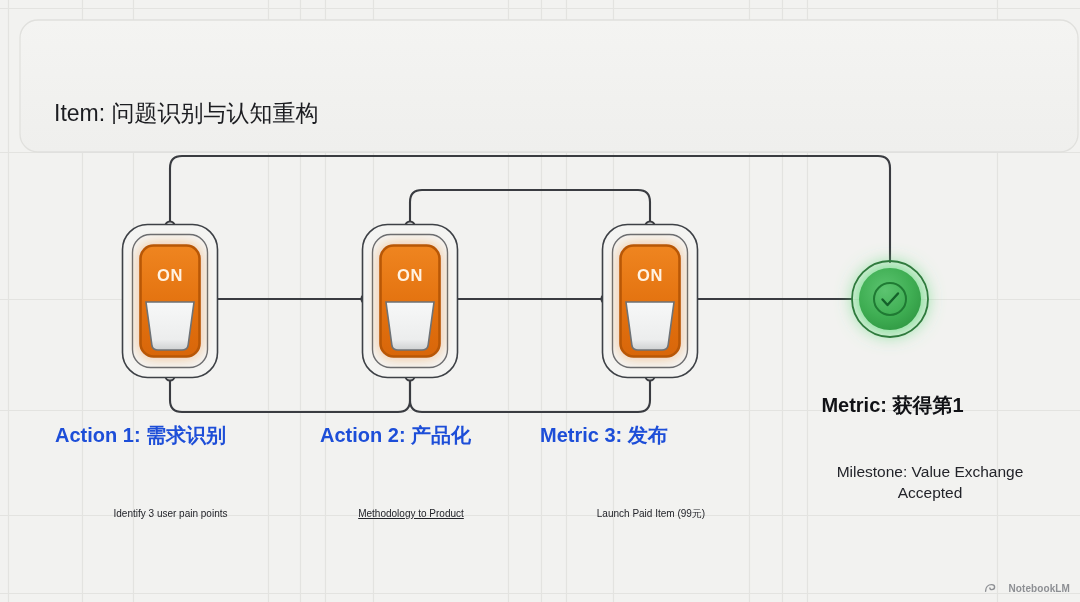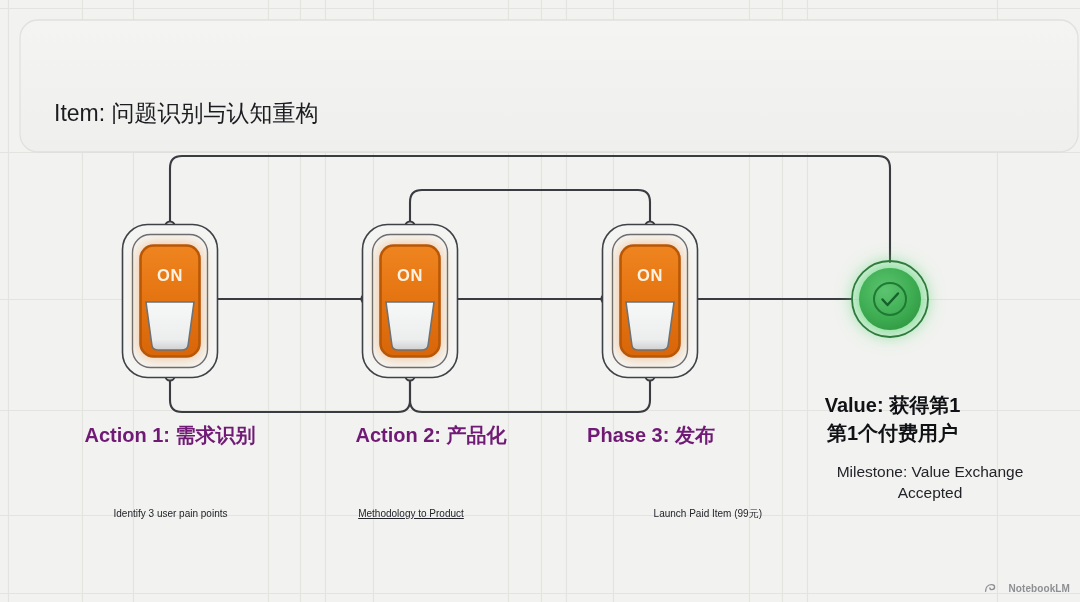--- a/index.html
+++ b/index.html
@@ -18,22 +18,22 @@
     left:54px;top:42px;width:900px;
     font-size:36px;font-weight:bold;letter-spacing:-0.4px;
     line-height:44px;white-space:nowrap;
   }
   #goal{
     left:54px;top:98px;width:700px;
     font-size:23px;font-weight:400;line-height:30px;white-space:nowrap;
     color:#1c1d21;
   }
   .act-title{
-    position:absolute;text-align:center;
-    font-size:20px;font-weight:bold;color:#701a75;
+    position:absolute;text-align:left;
+    font-size:20px;font-weight:bold;color:#1d4ed8;
     line-height:26px;white-space:nowrap;
   }
   .act-sub{
     position:absolute;text-align:center;
     font-size:10px;font-weight:400;color:#23242a;
     line-height:21px;
     margin-top:42px;
   }
   .metric-title{
     position:absolute;text-align:center;
@@ -188,25 +188,24 @@
   </svg>
 
   <div class="txt" id="goal">Item: 问题识别与认知重构</div>
 
   <div class="act-title" style="left:55px;top:422px;width:230px;">Action 1: 需求识别</div>
   <div class="act-sub" style="left:68px;top:461px;width:205px;">Identify 3 user pain points</div>
 
   <div class="act-title" style="left:300px;top:422px;width:222px;margin-left:20px;">Action 2: 产品化</div>
   <div class="act-sub" style="left:300px;top:461px;width:222px;text-decoration:underline;">Methodology to Product</div>
 
-  <div class="act-title" style="left:540px;top:422px;width:222px;">Phase 3: 发布</div>
-  <div class="act-sub" style="left:540px;top:461px;width:222px;text-align:right;">Launch Paid Item (99元)</div>
-
-  <div class="metric-title" style="left:790px;top:392px;width:205px;">Value: 获得第1</div>
-  <div class="metric-title" style="left:790px;top:420px;width:205px;">第1个付费用户</div>
+  <div class="act-title" style="left:540px;top:422px;width:222px;">Metric 3: 发布</div>
+  <div class="act-sub" style="left:540px;top:461px;width:222px;">Launch Paid Item (99元)</div>
+
+  <div class="metric-title" style="left:790px;top:392px;width:205px;">Metric: 获得第1</div>
   <div class="metric-sub" style="left:832px;top:461px;width:196px;">Milestone: Value Exchange Accepted</div>
 
   <div id="wm">
     <svg width="12" height="12" viewBox="0 0 12 12">
       <path d="M1.6,9.2 C1.6,5.2 4.2,2.6 7.6,2.6 C9.4,2.6 10.6,3.6 10.6,5.1 C10.6,6.6 9.4,7.6 7.9,7.6 C6.7,7.6 5.9,6.9 5.9,5.9" fill="none" stroke="#8d8f93" stroke-width="1.4" stroke-linecap="round"></path>
     </svg>
     <span>NotebookLM</span>
   </div>
 
 </div>

